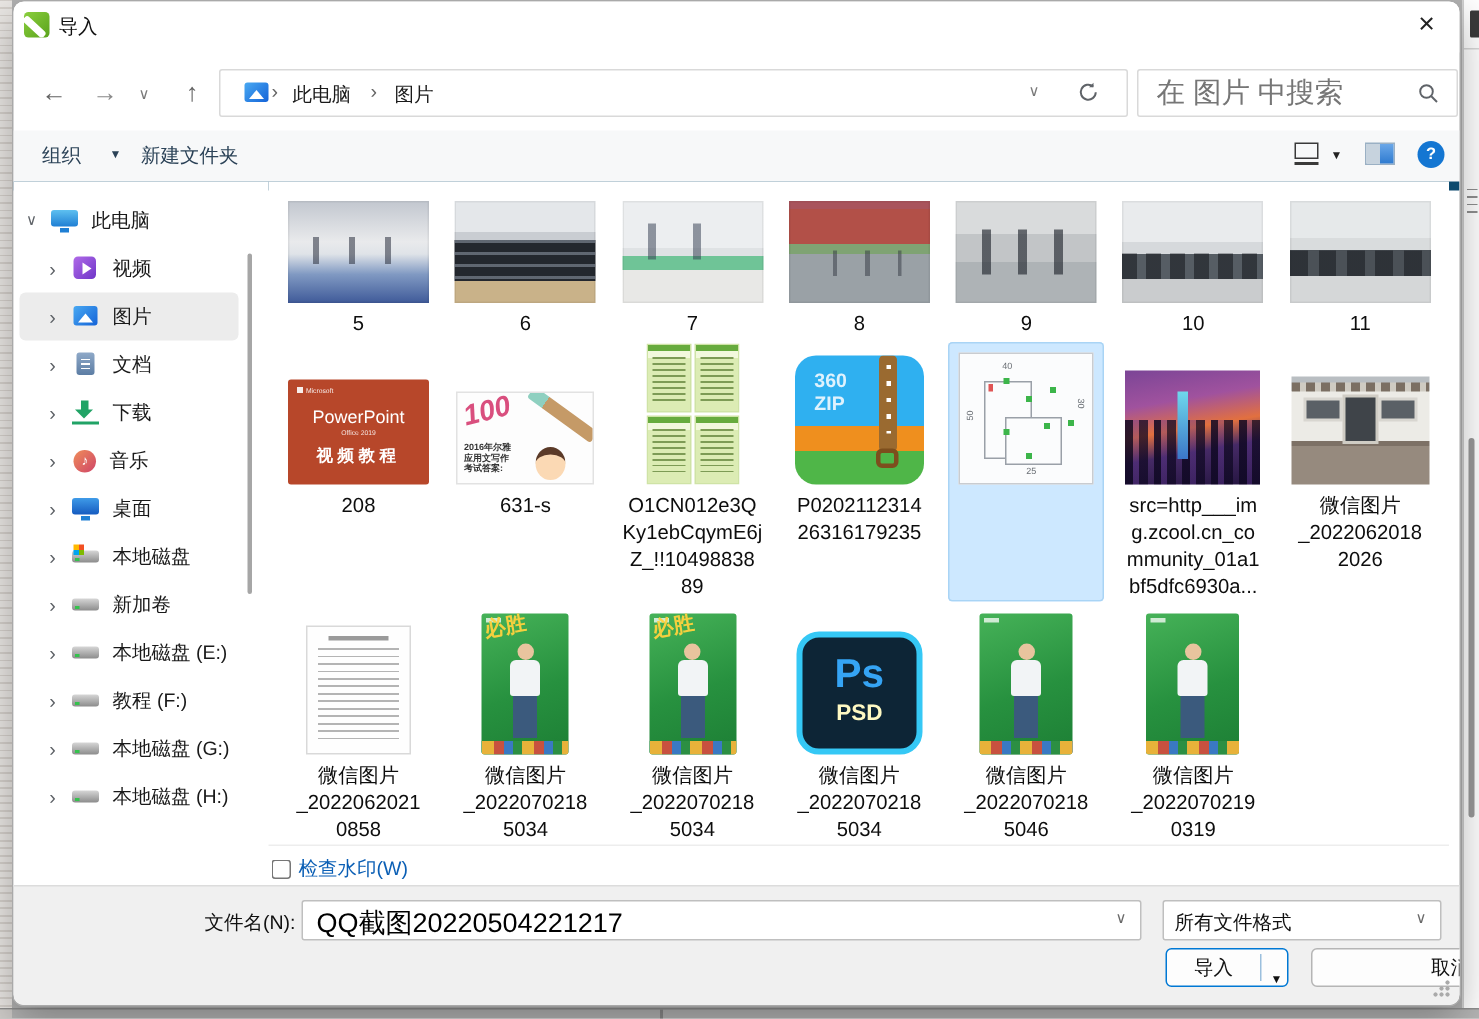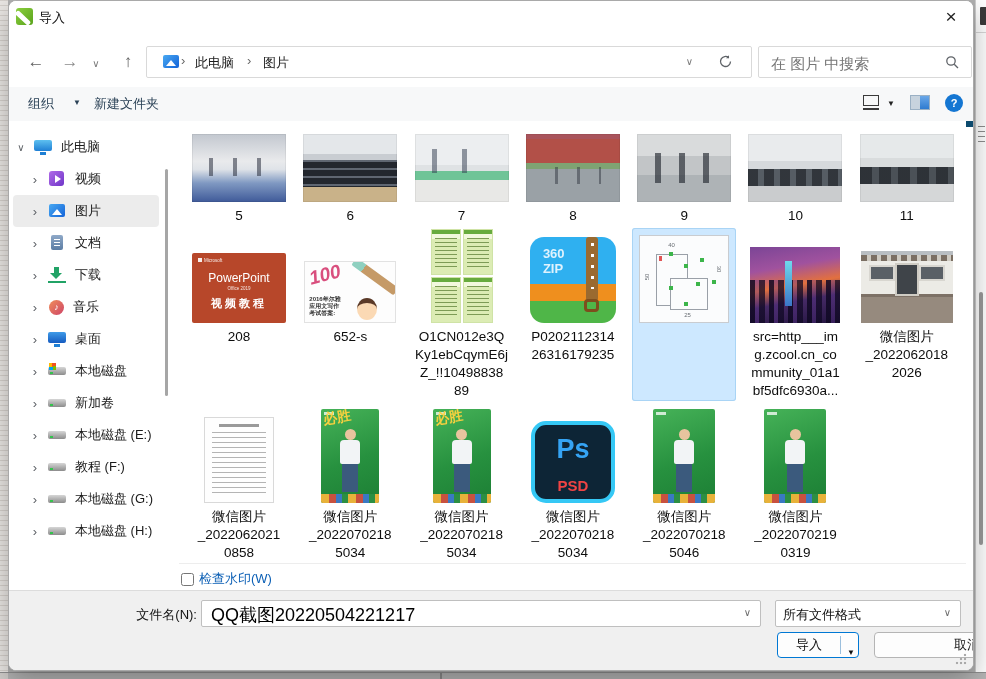--- a/index.html
+++ b/index.html
@@ -39,21 +39,21 @@
   .crumb-icon{position:absolute;left:10px;top:7px;}
   .crumb-sep{position:absolute;top:6px;font-size:13px;color:#666;}
   .cs1{left:34px;}.cs2{left:100px;}
   .crumb-item{position:absolute;top:7px;font-size:13px;color:#1a1a1a;}
   .ci1{left:48px;}.ci2{left:116px;}
   .ab-chev{position:absolute;right:58px;top:9px;font-size:10px;color:#7a7a7a;}
   .ab-refresh{position:absolute;right:18px;top:7px;}
   .searchbox{position:absolute;left:749px;top:45px;width:214px;height:32px;border:1px solid #d9d9d9;
     border-radius:2px;background:#fff;box-sizing:border-box;}
   .searchbox input{position:absolute;left:10px;top:4px;width:160px;height:22px;border:none;outline:none;
-    font-size:15px;font-family:inherit;color:#333;background:transparent;}
+    font-size:19px;font-family:inherit;color:#333;background:transparent;}
   .searchbox input::placeholder{color:#767676;}
   .search-glyph{position:absolute;right:12px;top:8px;}
   
   .toolbar{position:absolute;left:0;top:86px;right:0;height:34px;background:#f7f8f9;border-bottom:6px solid #0c4a6e;}
   .tb-item{position:absolute;top:8px;font-size:13px;color:#2b4257;}
   .tb-org{left:19px;}.tb-org-arrow{left:64px;top:11px;font-size:8px;color:#2b4257;position:absolute;}
   .tb-new{left:85px;}
   .tb-view{position:absolute;left:854px;top:8px;width:16px;height:11px;border:1.5px solid #3a3a3a;box-sizing:border-box;}
   .tb-view::after{content:"";position:absolute;left:-1.5px;bottom:-5px;width:16px;height:1.8px;background:#3a3a3a;}
   .tb-view-arrow{position:absolute;left:878px;top:12px;font-size:8px;color:#222;}
@@ -197,21 +197,21 @@
   .po-slogan{position:absolute;left:2px;top:0;color:#ffd23e;font-weight:bold;font-size:14px;transform:rotate(-10deg);opacity:.95;}
   .po-head{position:absolute;left:50%;margin-left:-5.5px;top:20px;width:11px;height:11px;border-radius:50%;background:#e8c49e;}
   .po-body{position:absolute;left:50%;margin-left:-10px;top:31px;width:20px;height:24px;border-radius:4px 4px 2px 2px;background:#f2f4f6;}
   .po-legs{position:absolute;left:50%;margin-left:-8px;top:55px;width:16px;height:28px;background:#3b5a7d;}
   .po-base{position:absolute;left:0;bottom:0;width:100%;height:9px;
     background:repeating-linear-gradient(90deg,#e8b23a 0 8px,#c8513f 8px 15px,#3a79c3 15px 21px,#2c8f43 21px 27px);}
   .posterA::before,.posterB::before{content:"";position:absolute;left:3px;top:3px;width:10px;height:3px;background:rgba(255,255,255,.75);}
   
   .psd{width:84px;height:82px;border-radius:15px;background:#0d2536;border:4px solid #35c8f5;box-sizing:border-box;}
   .psd-ps{display:block;text-align:center;margin-top:10px;font-size:27px;font-weight:bold;color:#35a4f4;line-height:28px;}
-  .psd-l{display:block;text-align:center;font-size:15px;font-weight:bold;color:#ef4444;margin-top:14px;}
+  .psd-l{display:block;text-align:center;font-size:15px;font-weight:bold;color:#fef9c3;margin-top:4px;}
   
   .list-sep{position:absolute;left:170px;right:7px;top:562px;border-top:1px solid #ededed;}
   .chk-row{position:absolute;left:172px;top:568px;display:flex;align-items:center;height:20px;}
   .chk-row input{width:13px;height:13px;margin:0 5px 0 0;accent-color:#fff;}
   .chk-label{color:#0b5fb5;font-size:13px;}
   
   .footer{position:absolute;left:0;right:0;bottom:0;height:79px;background:#f0f0f0;border-top:1px solid #dcdcdc;}
   .fn-label{position:absolute;left:100px;top:15px;width:88px;text-align:right;font-size:13px;color:#111;}
   .combo{position:absolute;background:#fff;border:1px solid #bfbfbf;border-radius:2px;box-sizing:border-box;height:27px;top:9px;}
   .fn-combo{left:192px;width:560px;}
@@ -436,21 +436,21 @@
           <div class="thumbwrap">
             <div class="thumb s821">
               <span class="s8-num">100</span>
               <span class="s8-pencil"></span>
               <span class="s8-head"></span>
               <span class="s8-txt">2016年尔雅
 应用文写作
 考试答案:</span>
             </div>
           </div>
-          <div class="flabel">652-s</div>
+          <div class="flabel">631-s</div>
         </div>
         <div class="tile">
           <div class="thumbwrap">
             <div class="thumb o1cn">
               <i class="o1-cell"></i>
               <i class="o1-cell"></i>
               <i class="o1-cell"></i>
               <i class="o1-cell"></i>
             </div>
           </div>

